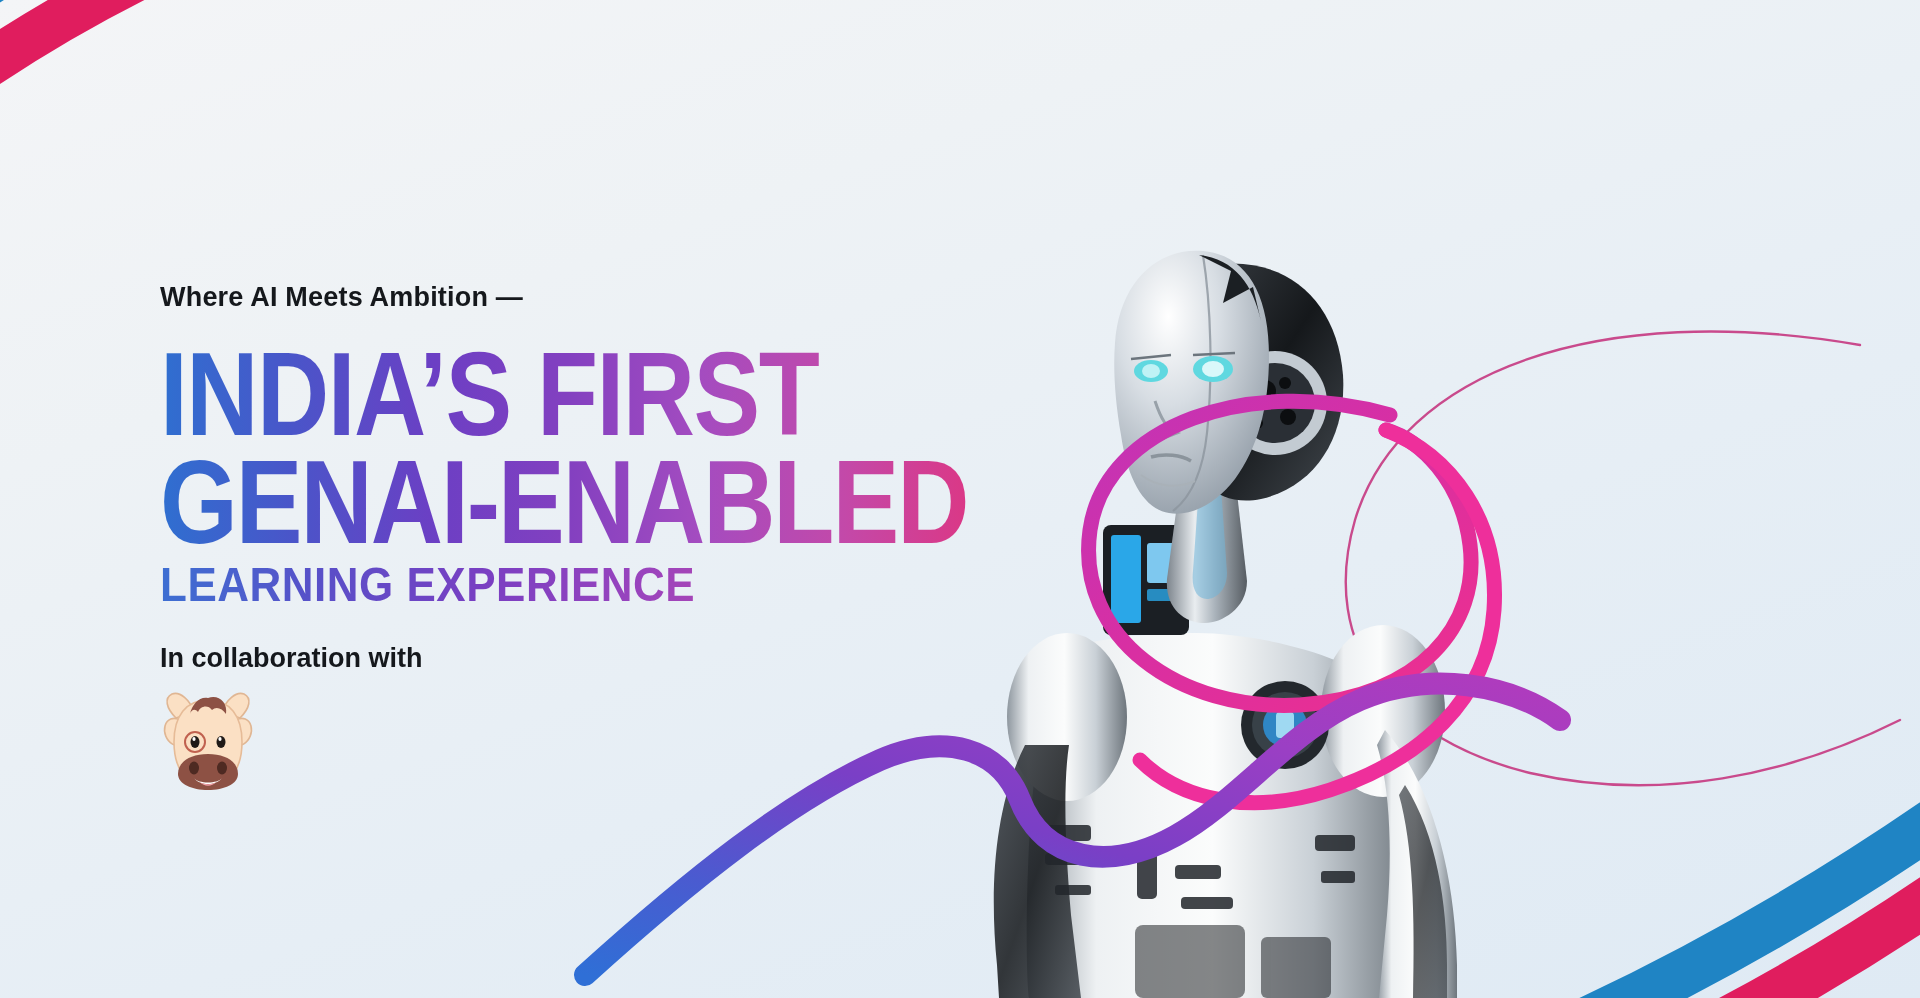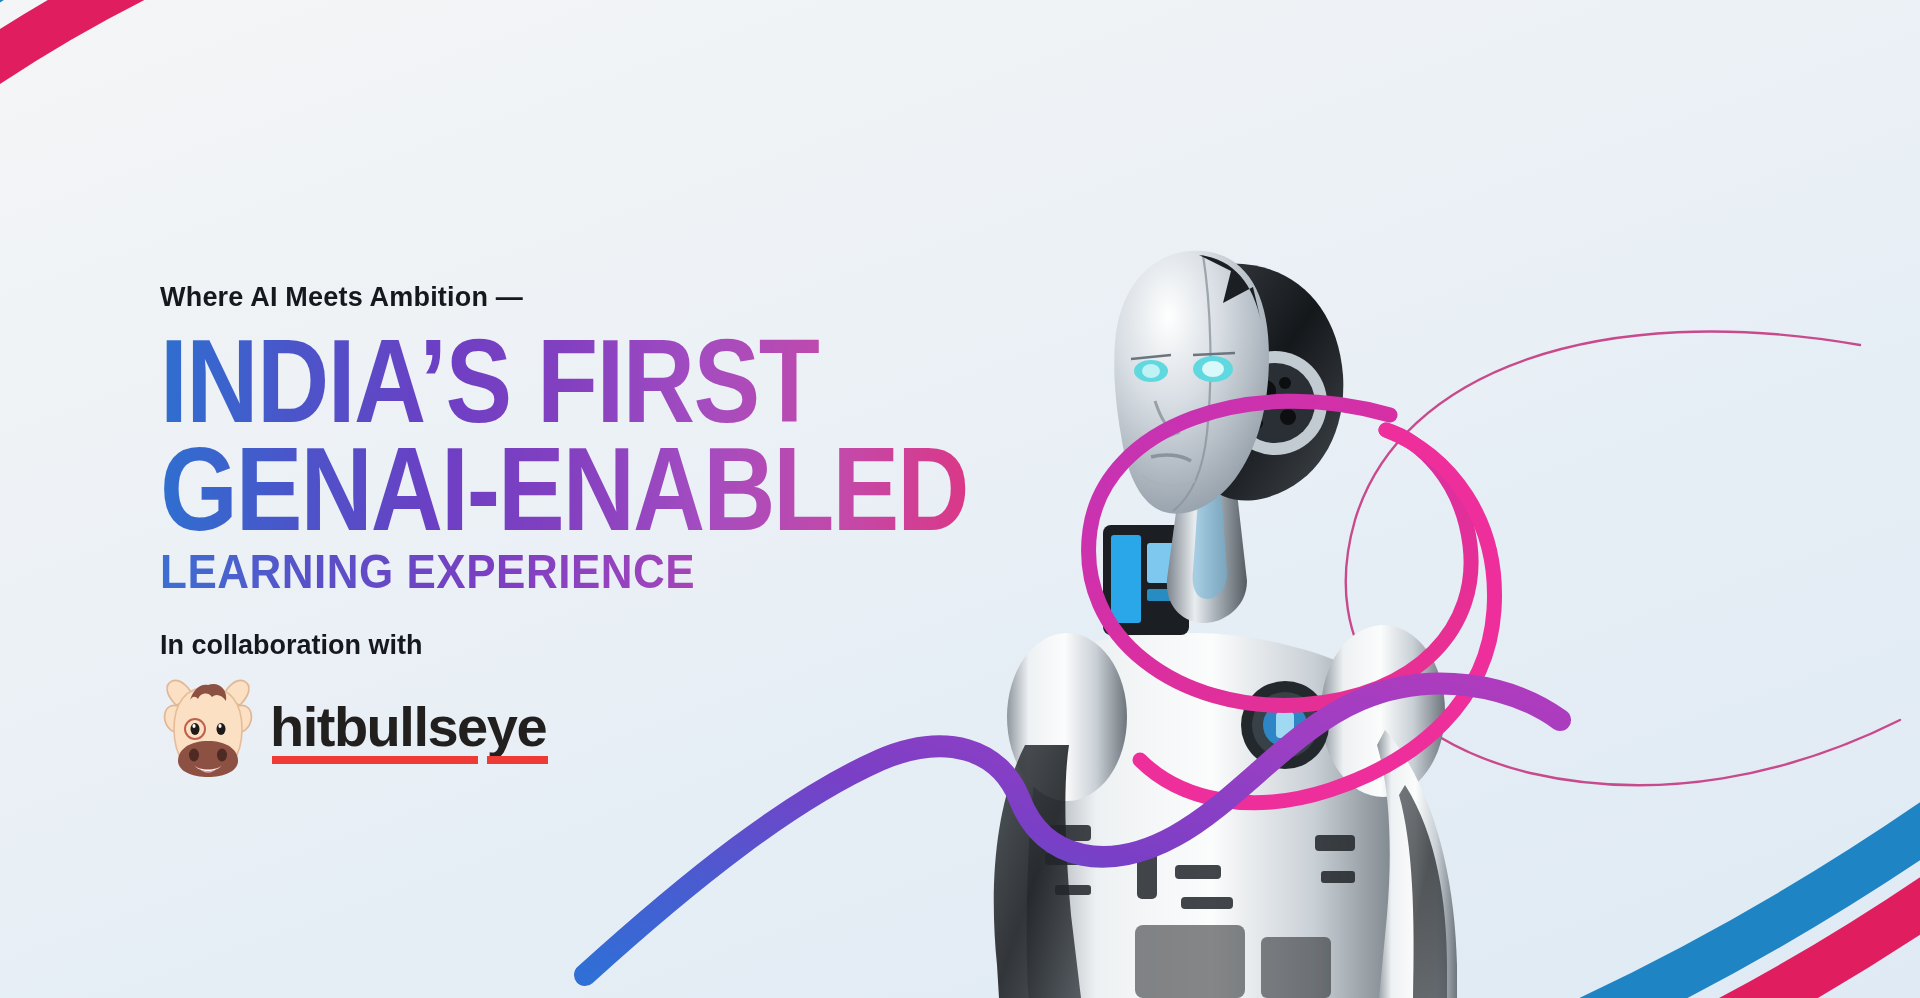--- a/index.html
+++ b/index.html
@@ -21,21 +21,21 @@
     position:absolute;
     left:160px; top:282px;
     width:1020px;
     z-index:40;
   }
   .eyebrow{
     font-size:27px;
     font-weight:700;
     letter-spacing:.2px;
     color:#15181c;
-    margin-bottom:13px;
+    margin-bottom:26px;
     white-space:nowrap;
   }
   .headline{
     font-size:100px;
     line-height:.92;
     font-weight:800;
     letter-spacing:-1.5px;
     font-stretch:condensed;
     transform:scaleY(1.18);
     transform-origin:left top;
@@ -304,22 +304,15 @@
         <ellipse cx="60" cy="51" rx="1.6" ry="2" fill="#ffffff"></ellipse>
 
         <path d="M 48 66 C 66 66 78 74 78 86 C 78 96 64 102 48 102
                  C 32 102 18 96 18 86 C 18 74 30 66 48 66 Z" fill="#8d5144"></path>
         <ellipse cx="34" cy="80" rx="5" ry="6.5" fill="#4e2a22"></ellipse>
         <ellipse cx="62" cy="80" rx="5" ry="6.5" fill="#4e2a22"></ellipse>
         <path d="M 34 90 C 40 98 56 98 62 90 C 58 96 38 96 34 90 Z" fill="#ffffff"></path>
         <path d="M 40 94 C 44 99 52 99 56 94 C 52 97 44 97 40 94 Z" fill="#f0a0a8"></path>
       </svg>
 
-      <div class="logo-word">
-        <div class="logo-word-text">hitbullseye</div>
-        <div class="logo-underline">
-          <i class="u-long"></i>
-          <i class="u-short"></i>
-        </div>
-      </div>
     </div>
   </div>
 </div>
 
 </body></html>

